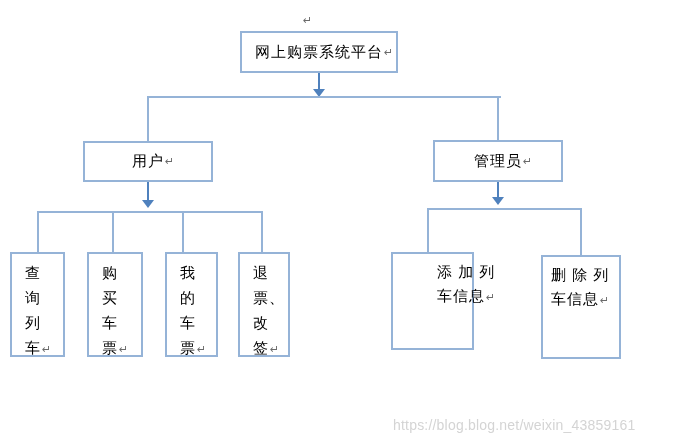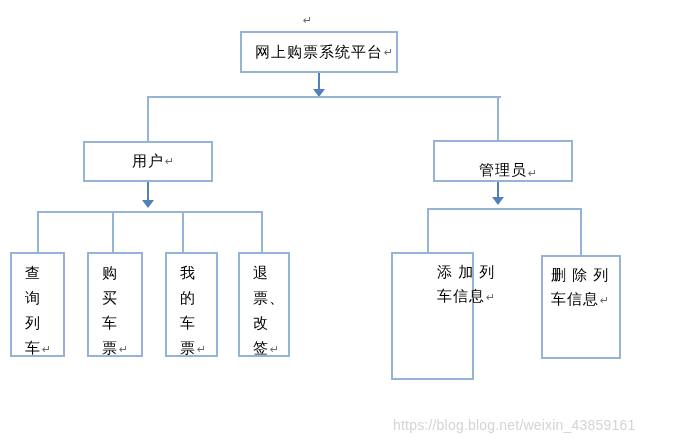--- a/index.html
+++ b/index.html
@@ -55,21 +55,21 @@
   <div class="arrow-down" style="left:313px; top:89px;"></div>
   <div class="hline" style="left:147px; top:96px; width:354px;"></div>
   <div class="vline" style="left:147px; top:96px; height:45px;"></div>
   <div class="vline" style="left:497px; top:96px; height:44px;"></div>
 
   <div class="box center-box" style="left:83px; top:141px; width:130px; height:41px;align-items:center;">
     <span>用户</span>
       <span class="ret">↵</span>
   </div>
 
-  <div class="box center-box" style="left:433px; top:140px; width:140px; height:42px;align-items:flex-end;">
+  <div class="box center-box" style="left:433px; top:140px; width:130px; height:42px;">
     <span>管理员</span>
       <span class="ret">↵</span>
   </div>
 
   <div class="stem" style="left:147px; top:182px; height:18px;"></div>
   <div class="arrow-down" style="left:142px; top:200px;"></div>
   <div class="hline" style="left:37px; top:211px; width:226px;"></div>
   <div class="vline" style="left:37px;  top:211px; height:41px;"></div>
   <div class="vline" style="left:112px; top:211px; height:41px;"></div>
   <div class="vline" style="left:182px; top:211px; height:41px;"></div>
@@ -102,21 +102,21 @@
     <div class="ln"><span>票</span><span class="ret">↵</span></div>
   </div>
 
   <div class="box leaf" style="left:238px; top:252px; width:52px; height:105px;">
     <div class="ln"><span>退</span></div>
     <div class="ln"><span>票、</span></div>
     <div class="ln"><span>改</span></div>
     <div class="ln"><span>签</span><span class="ret">↵</span></div>
   </div>
 
-  <div class="box wideleaf" style="left:391px; top:252px; width:83px; height:128px;padding-left:44px;">
+  <div class="box wideleaf" style="left:391px; top:252px; width:83px; height:98px;padding-left:44px;">
     <div class="ln"><span>添 加 列</span></div>
     <div class="ln"><span>车信息</span><span class="ret">↵</span></div>
   </div>
 
   <div class="box wideleaf" style="left:541px; top:255px; width:80px; height:104px;">
     <div class="ln"><span>删 除 列</span></div>
     <div class="ln"><span>车信息</span><span class="ret">↵</span></div>
   </div>
 
   <div class="watermark">https://blog.blog.net/weixin_43859161</div>

